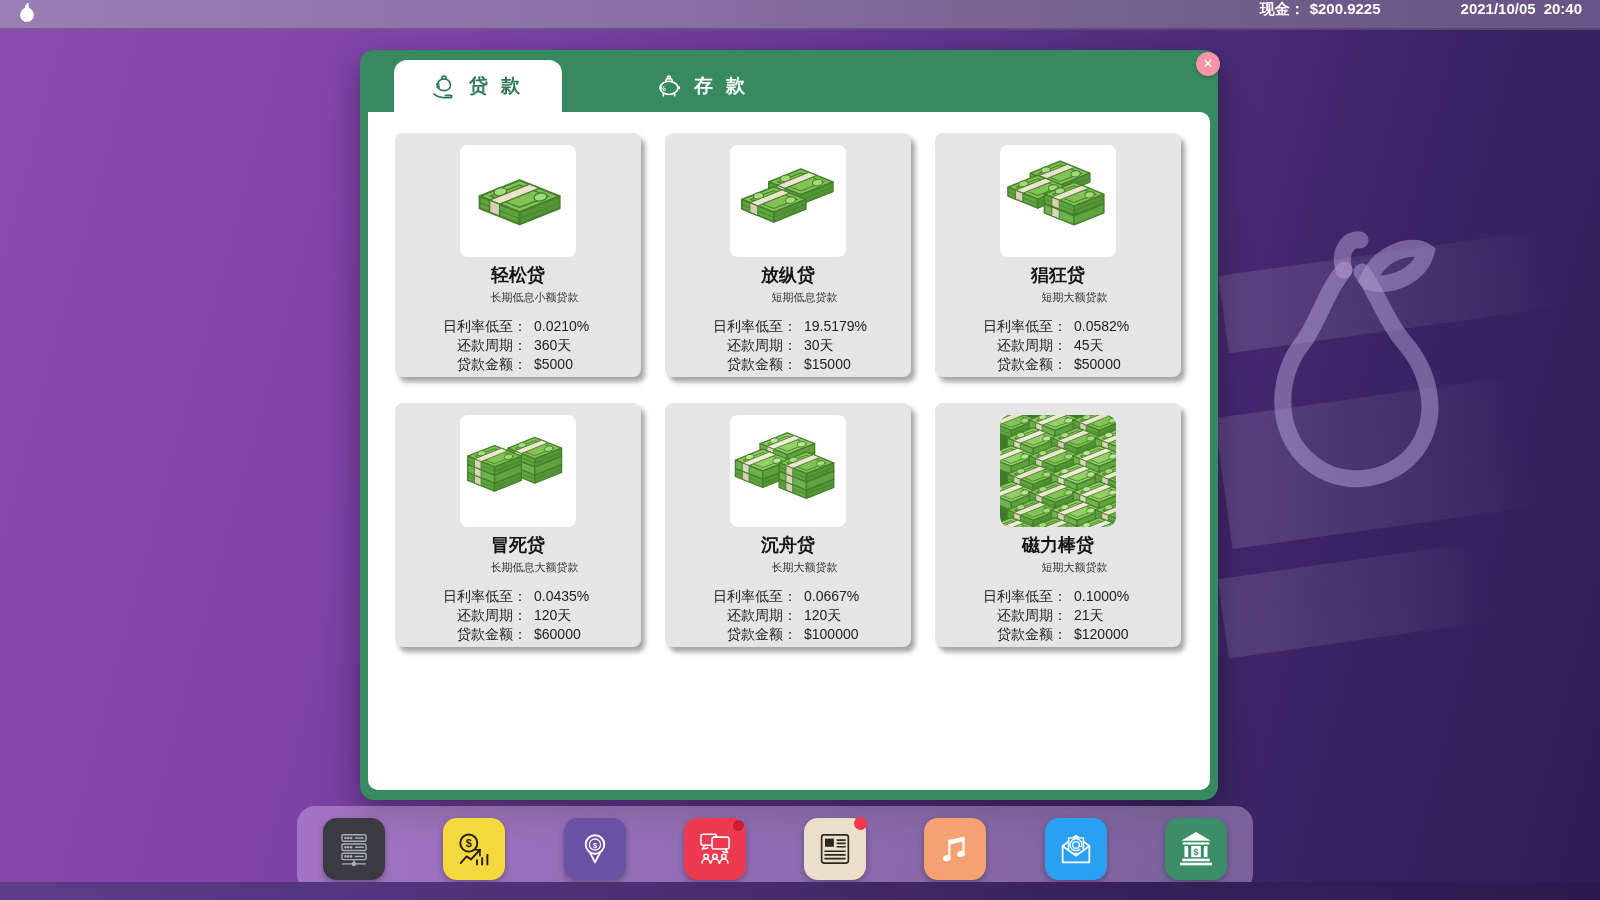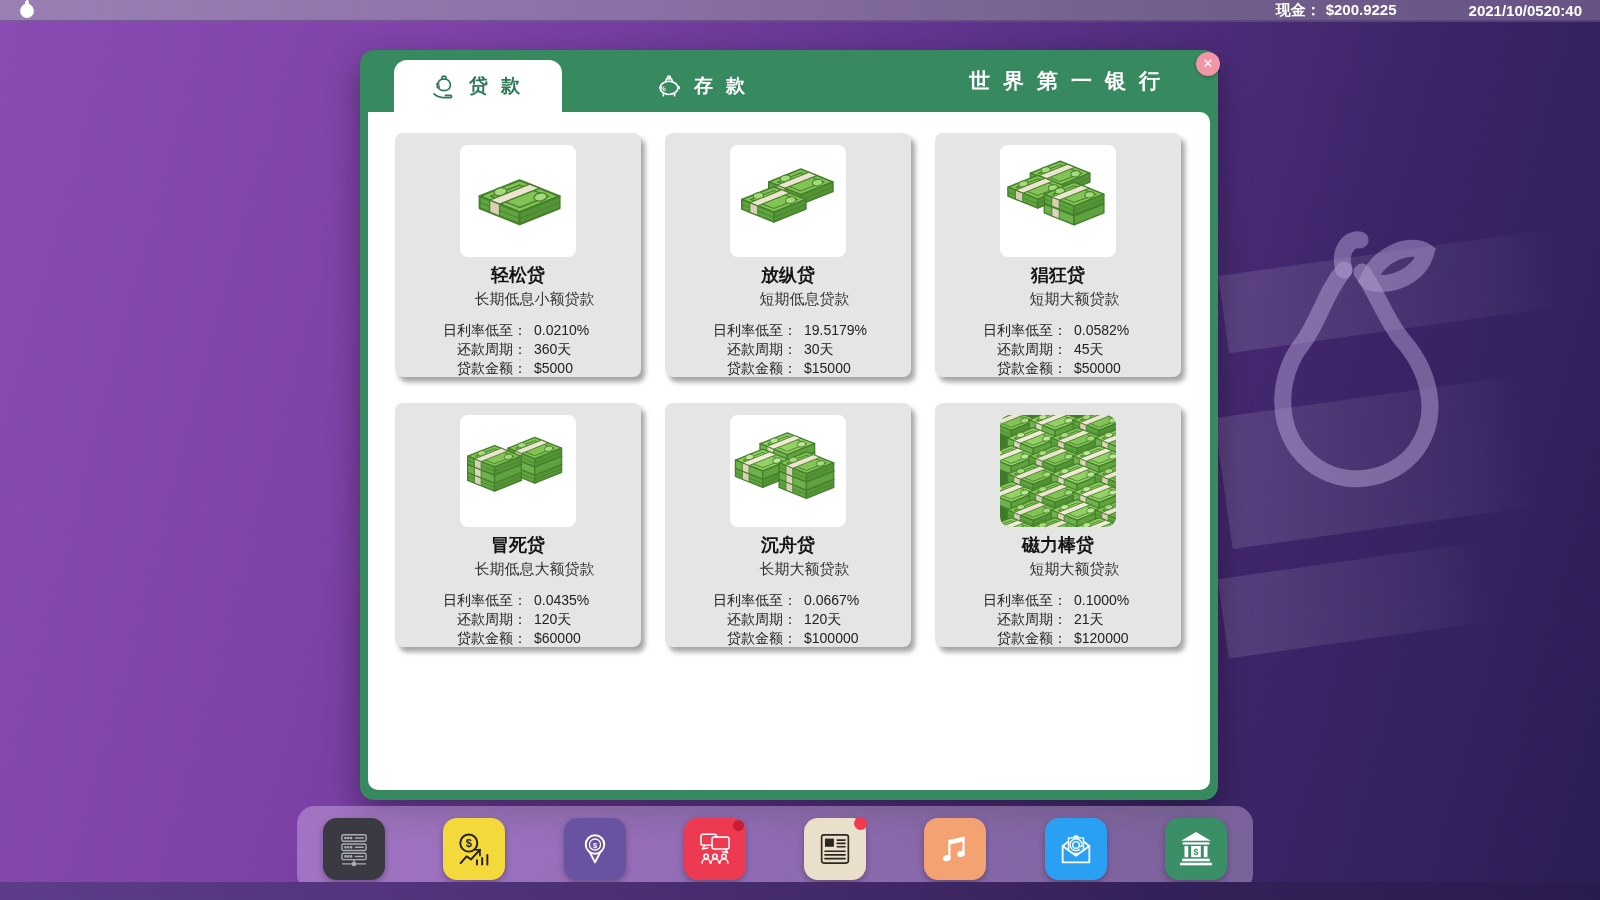--- a/index.html
+++ b/index.html
@@ -13,24 +13,24 @@
   
   .wp-band { position:absolute; transform:rotate(-8deg); pointer-events:none;
     background: linear-gradient(90deg, rgba(255,255,255,.12), rgba(255,255,255,.04) 80%, rgba(255,255,255,0));
   }
   #band1 { left:1222px; top:252px; width:340px; height:78px; }
   #band2 { left:1222px; top:396px; width:310px; height:132px; }
   #band3 { left:1222px; top:560px; width:270px; height:80px; }
   #wp-pear { position:absolute; left:1226px; top:222px; pointer-events:none; opacity:.75; }
 
   
-  #topbar { position:absolute; left:0; top:0; width:1600px; height:22px;
+  #topbar { position:absolute; left:0; top:0; width:1600px; height:30px;
     background: linear-gradient(90deg,#9a7fb5 0%, #8a70a6 40%, #73608c 72%, #675385 100%);
     border-bottom:2px solid rgba(50,33,80,.35);
-    display:flex; align-items:center; color:#fff; font-size:15px; font-weight:bold; }
+    display:flex; color:#fff; font-size:15px; font-weight:bold;gap:8px; }
   #topbar .logo { margin-left:14px; display:flex; align-items:center; }
   #topbar .cash { margin-left:auto; display:flex; gap:5px; }
   #topbar .date { margin-left:72px; }
   #topbar .time { margin-right:18px; }
 
   
   #bank-window { position:absolute; left:360px; top:50px; width:858px; height:750px;
     background:#37895f; border-radius:14px; box-shadow:0 12px 32px rgba(0,0,0,.38); }
   #bank-header { position:relative; height:62px; }
   .tab { position:absolute; display:flex; align-items:center; justify-content:center; gap:10px;
@@ -47,21 +47,21 @@
 
   #bank-panel { position:absolute; left:8px; top:62px; width:842px; height:678px;
     background:#ffffff; border-radius:0 10px 10px 10px; }
   #cards { display:grid; grid-template-columns:repeat(3,246px); column-gap:24px; row-gap:26px;
     padding:21px 0 0 27px; }
   .loan-card { width:246px; height:244px; background:#e5e5e5; border-radius:8px;
     box-shadow:4px 5px 5px rgba(40,40,40,.42); text-align:center; }
   .imgbox { width:116px; height:112px; margin:12px auto 6px auto; background:#fff; border-radius:8px;
     display:flex; align-items:center; justify-content:center; overflow:hidden; }
   .loan-name { font-size:18px; font-weight:bold; color:#141414; margin-top:2px; }
-  .loan-desc { font-size:15px; color:#343434; margin-top:3px;padding-left:33px; }
+  .loan-desc { font-size:11px; color:#343434; margin-top:3px;padding-left:33px; }
   .loan-details { margin-top:12px; display:grid; grid-template-columns:1fr 1fr; row-gap:1px;
     font-size:14px; color:#222; line-height:18px;margin-left:18px; }
   .dl { text-align:right; }
   .dv { text-align:left; padding-left:7px; }
 
   
   #dock { position:absolute; left:297px; top:806px; width:956px; height:86px;
     background:rgba(226,199,243,.38); border-radius:18px;
     display:flex; align-items:center; justify-content:space-between; padding:0 26px; z-index:1; }
   .dock-tile { position:relative; width:62px; height:62px; border-radius:14px;
@@ -148,21 +148,20 @@
         <svg width="30" height="30" viewBox="0 0 32 32" fill="none" stroke="#ffffff" stroke-width="1.7" stroke-linecap="round" stroke-linejoin="round">
           <ellipse cx="16" cy="18" rx="9.5" ry="7"></ellipse>
           <path d="M12.5 11.6 c0 -2.2 1.6 -3.8 3.5 -3.8 s3.5 1.6 3.5 3.8"></path>
           <circle cx="16" cy="7" r="1.6"></circle>
           <path d="M25.5 16.5 c1.3 0 1.8 1 1.2 2.2"></path>
           <path d="M10 24.5 v2 M22 24.5 v2"></path>
           <text x="15.6" y="21" font-size="8" font-weight="bold" fill="#ffffff" stroke="none" text-anchor="middle">%</text>
         </svg>
         <span class="tab-label">存款</span>
       </div>
-      <div id="bank-title">世界第一银行</div>
       <div id="close-btn">✕</div>
     </div>
 
     <div id="bank-panel">
       <div id="cards">
 
         <article class="loan-card">
           <div class="imgbox">
             <svg width="96" height="62" viewBox="0 0 120 74">
                 <use href="#bun" transform="translate(2,6)"></use>

